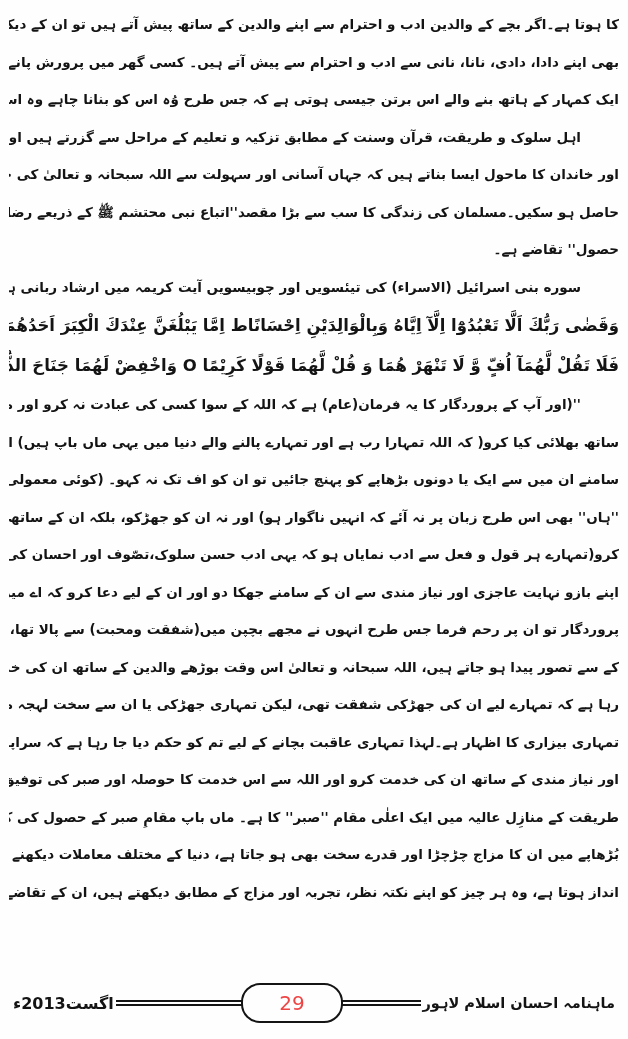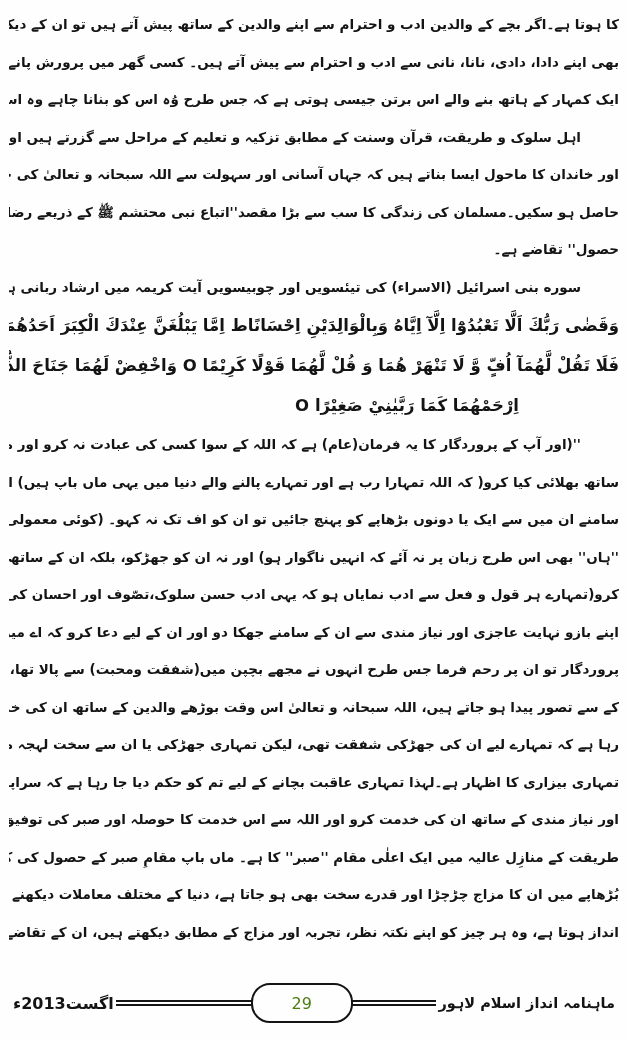--- a/index.html
+++ b/index.html
@@ -63,23 +63,23 @@
     border:2.5px solid #141414;
     border-radius:19px;
     background:#fefefe;
     display:flex;
     align-items:center;
     justify-content:center;
     margin:0 -2px;
     z-index:2;
   }
   .page-pill span{
-    font-size:16px;
+    font-size:20px;
     font-family:"DejaVu Sans",sans-serif;
-    color:#4d7c0f;
+    color:#ef4444;
   }
   .footer-magazine{
     font-size:14.5px;
     font-weight:bold;
     white-space:nowrap;
     direction:rtl;
     padding-right:4px;
     padding-left:2px;
   }
 </style>
@@ -92,21 +92,20 @@
     <div class="ln j">کا ہوتا ہے۔اگر بچے کے والدین ادب و احترام سے اپنے والدین کے ساتھ پیش آتے ہیں تو ان کے دیکھا دیکھی بچے</div>
     <div class="ln j">بھی اپنے دادا، دادی، نانا، نانی سے ادب و احترام سے پیش آتے ہیں۔ کسی گھر میں پرورش پانے والے بچے کی مثال</div>
     <div class="ln j">ایک کمہار کے ہاتھ بنے والے اس برتن جیسی ہوتی ہے کہ جس طرح وُہ اس کو بنانا چاہے وہ اسی طرح بن جائے۔</div>
     <div class="ln j ind">اہل سلوک و طریقت، قرآن وسنت کے مطابق تزکیہ و تعلیم کے مراحل سے گزرتے ہیں اور اپنے گھر</div>
     <div class="ln j">اور خاندان کا ماحول ایسا بناتے ہیں کہ جہاں آسانی اور سہولت سے اللہ سبحانہ و تعالیٰ کی جانب سے متعین مقاصد</div>
     <div class="ln j">حاصل ہو سکیں۔مسلمان کی زندگی کا سب سے بڑا مقصد''اتباع نبی محتشم ﷺ کے ذریعے رضائے الٰہی کا</div>
     <div class="ln">حصول'' تقاضے ہے۔</div>
     <div class="ln ind">سوره بنی اسرائیل (الاسراء) کی تیئسویں اور چوبیسویں آیت کریمہ میں ارشاد ربانی ہے۔</div>
     <div class="ln ar j">وَقَضٰى رَبُّكَ اَلَّا تَعْبُدُوْٓا اِلَّآ اِيَّاهُ وَبِالْوَالِدَيْنِ اِحْسَانًاط اِمَّا يَبْلُغَنَّ عِنْدَكَ الْكِبَرَ اَحَدُهُمَآ اَوْ كِلٰهُمَا</div>
     <div class="ln ar j">فَلَا تَقُلْ لَّهُمَآ اُفٍّ وَّ لَا تَنْهَرْ هُمَا وَ قُلْ لَّهُمَا قَوْلًا كَرِيْمًا O وَاخْفِضْ لَهُمَا جَنَاحَ الذُّلِّ مِنَ الرَّحْمَةِ وَقُلْ رَّبِّ</div>
-    <div class="ln ar ar-end">اِرْحَمْهُمَا كَمَا رَبَّيٰنِيْ صَغِيْرًا O</div>
     <div class="ln j ind">''(اور آپ کے پروردگار کا یہ فرمان(عام) ہے کہ اللہ کے سوا کسی کی عبادت نہ کرو اور ماں باپ کے</div>
     <div class="ln j">ساتھ بھلائی کیا کرو( کہ اللہ تمہارا رب ہے اور تمہارے پالنے والے دنیا میں یہی ماں باپ ہیں) اگر تمہارے</div>
     <div class="ln j">سامنے ان میں سے ایک یا دونوں بڑھاپے کو پہنچ جائیں تو ان کو اف تک نہ کہو۔ (کوئی معمولی سی بات ''ہوں''</div>
     <div class="ln j">''ہاں'' بھی اس طرح زبان پر نہ آئے کہ انہیں ناگوار ہو) اور نہ ان کو جھڑکو، بلکہ ان کے ساتھ ادب سے بات</div>
     <div class="ln j">کرو(تمہارے ہر قول و فعل سے ادب نمایاں ہو کہ یہی ادب حسن سلوک،تصّوف اور احسان کی جان ہے) اور</div>
     <div class="ln j">اپنے بازو نہایت عاجزی اور نیاز مندی سے ان کے سامنے جھکا دو اور ان کے لیے دعا کرو کہ اے میرے</div>
     <div class="ln j">پروردگار تو ان پر رحم فرما جس طرح انہوں نے مجھے بچپن میں(شفقت ومحبت) سے پالا تھا، بڑھاپے میں بچپن</div>
     <div class="ln j">کے سے تصور پیدا ہو جاتے ہیں، اللہ سبحانہ و تعالیٰ اس وقت بوڑھے والدین کے ساتھ ان کی خدمت کا ادب سکھا</div>
     <div class="ln j">رہا ہے کہ تمہارے لیے ان کی جھڑکی شفقت تھی، لیکن تمہاری جھڑکی یا ان سے سخت لہجہ میں بات شفقت نہیں بلکہ</div>
     <div class="ln j">تمہاری بیزاری کا اظہار ہے۔لہذا تمہاری عاقبت بچانے کے لیے تم کو حکم دیا جا رہا ہے کہ سراپا ادب بن کر محبت</div>
@@ -116,16 +115,16 @@
     <div class="ln j">انداز ہوتا ہے، وہ ہر چیز کو اپنے نکتہ نظر، تجربہ اور مزاج کے مطابق دیکھتے ہیں، ان کے تقاضے اور مطالبے بعض</div>
   </div>
 
   <div class="footer">
     <div class="footer-date">اگست2013ء</div>
     <div class="rule rule-left"></div>
     <div class="page-pill">
       <span>29</span>
     </div>
     <div class="rule rule-right"></div>
-    <div class="footer-magazine">ماہنامہ انداز اسلام لاہور</div>
+    <div class="footer-magazine">ماہنامہ احسان اسلام لاہور</div>
   </div>
 
 </div>
 
 </body></html>

